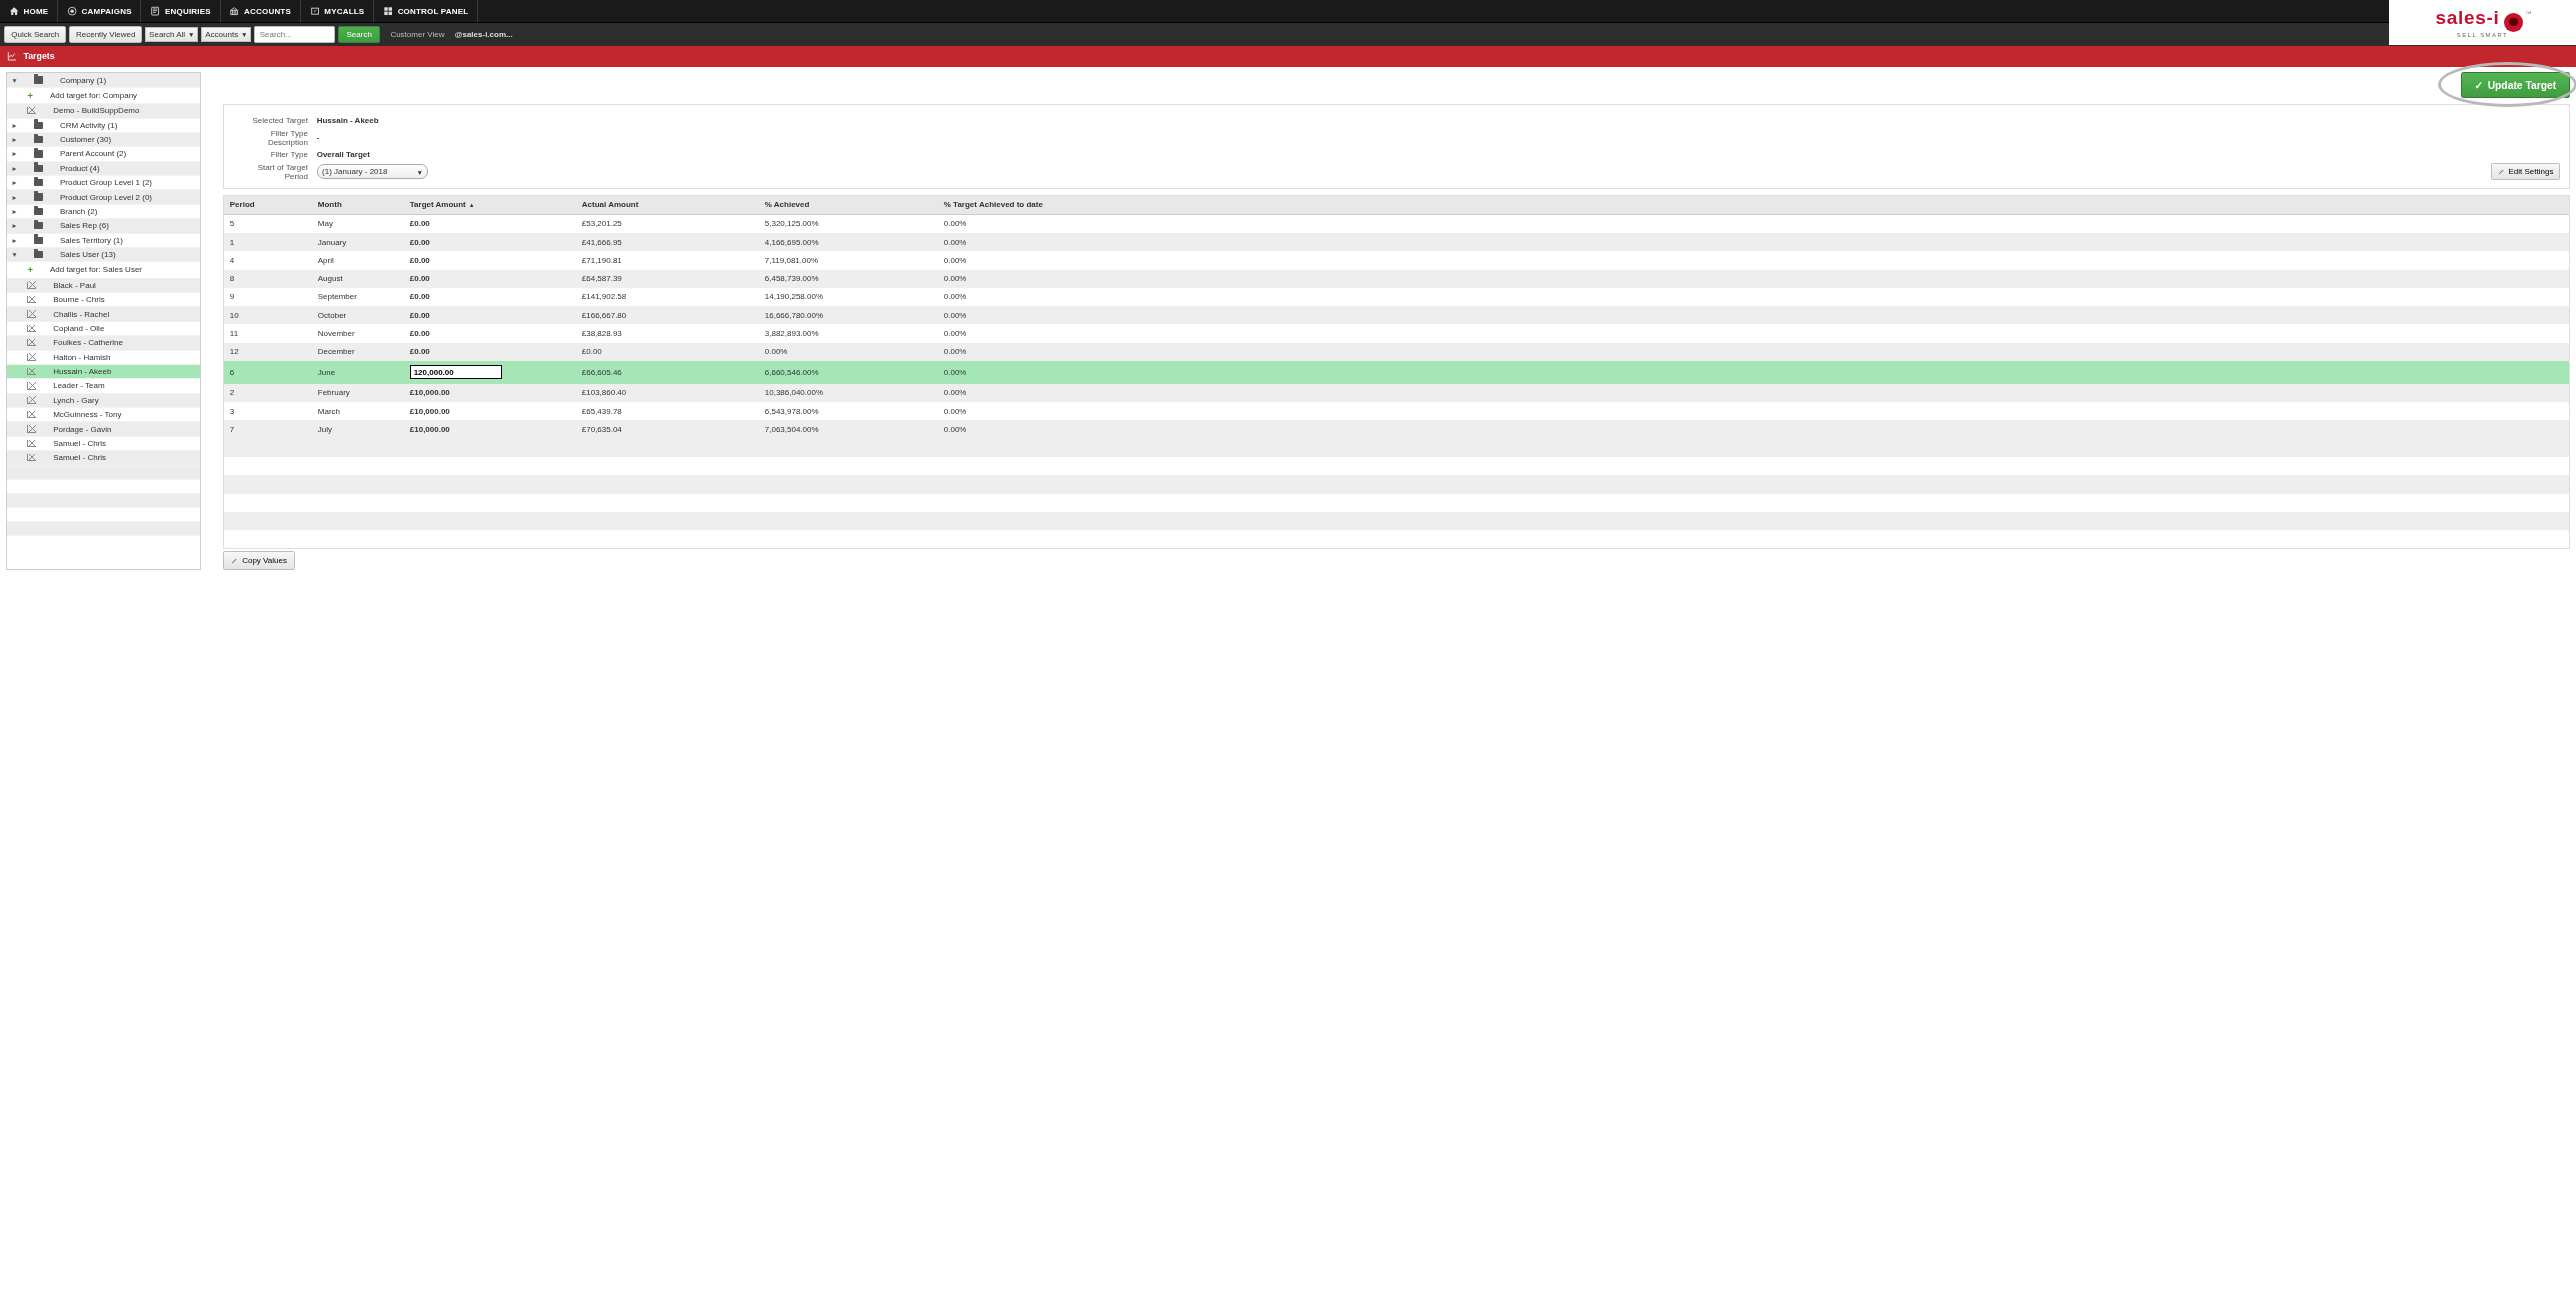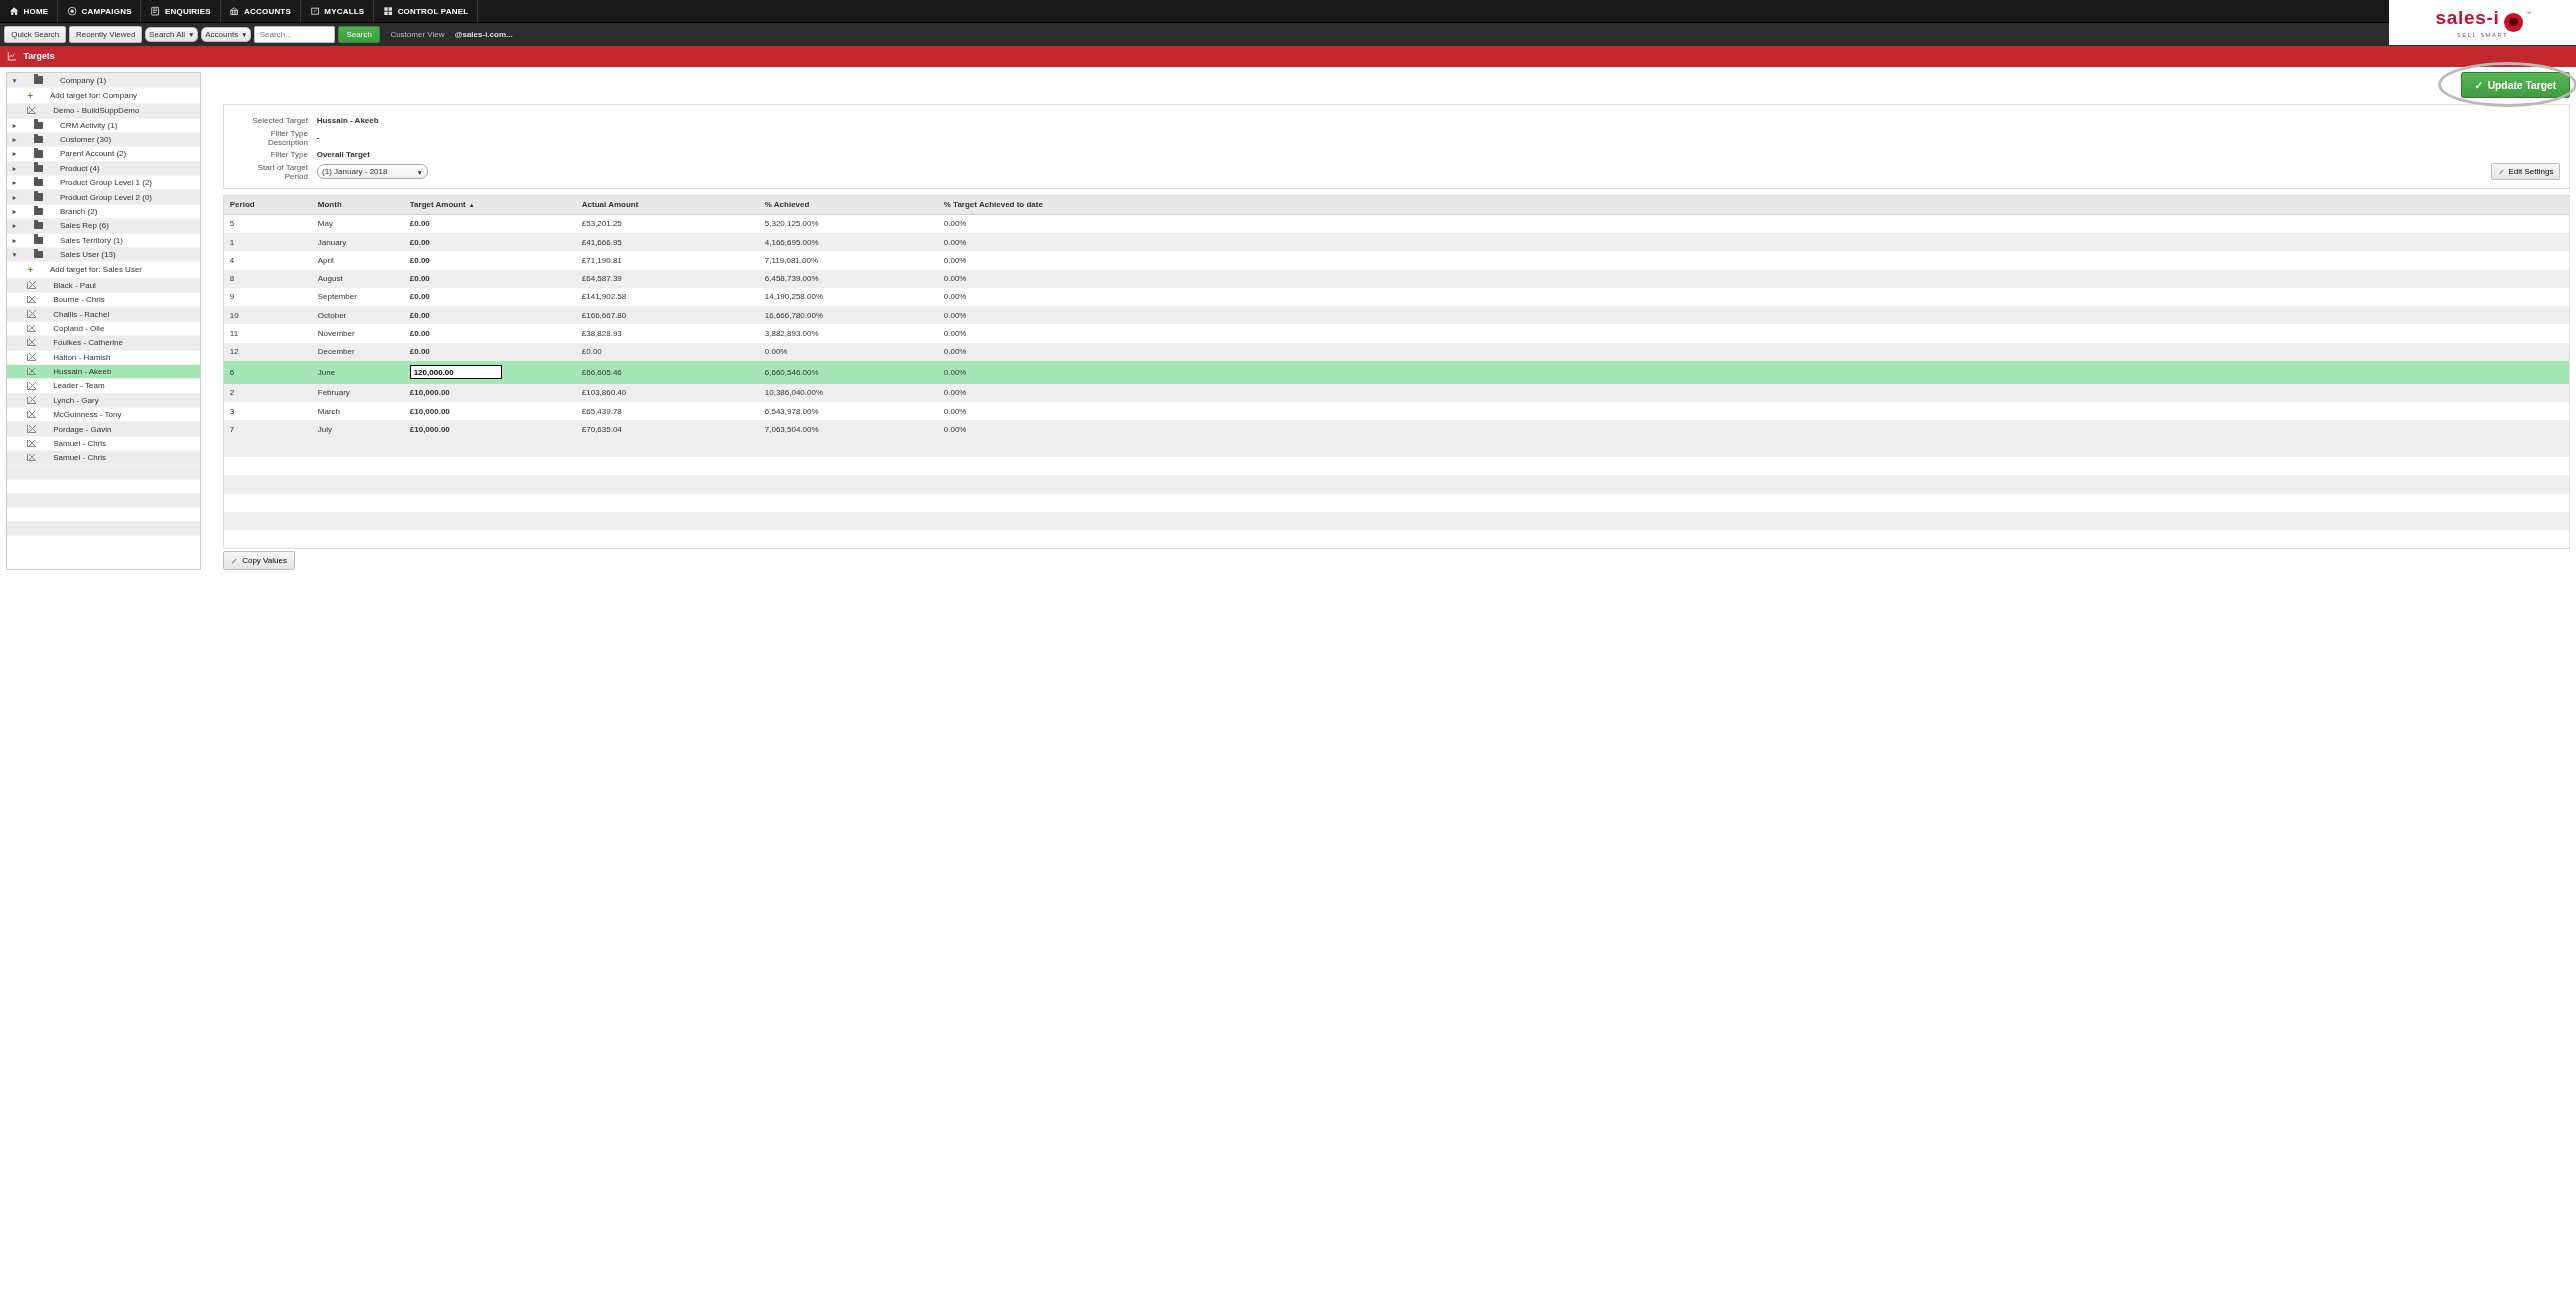--- a/index.html
+++ b/index.html
@@ -13,21 +13,21 @@
   .nav-circle svg{width:13px;height:13px;fill:#ddd}
   .logo-area{position:absolute;right:0;top:0;width:187px;height:45px;background:#fff;display:flex;align-items:center;justify-content:center}
   .logo-text{color:#c8102e;font-size:19px;font-weight:bold;letter-spacing:0.7px}
   .logo-sub{font-size:5.9px;color:#666;letter-spacing:1.5px;text-align:center}
   .logo-dot{display:inline-block;width:19px;height:19px;border-radius:50%;background:#c8102e;margin-left:4.4px;vertical-align:middle;position:relative}
   .logo-dot::after{content:"";position:absolute;top:5.1px;left:5.1px;width:8.8px;height:8.8px;border-radius:50%;background:#5a0000}
   .tm{font-size:6.6px;position:relative;top:-8.8px;left:2.2px;color:#888}
   
   .searchbar{background:#2d2d2d;height:23px;display:flex;align-items:center;padding:0 4.4px;gap:2.9px;color:#bbb;font-size:8px}
   .sb-btn{background:linear-gradient(#f7f7f7,#e4e4e4);border:0.7px solid #bcbcbc;padding:2.9px 5.9px;font-size:8px;color:#333;cursor:pointer;border-radius:1.5px}
-  .sb-sel{background:linear-gradient(#f7f7f7,#e4e4e4);border:0.7px solid #bcbcbc;padding:2.2px 2.9px;font-size:8px;color:#333;display:flex;align-items:center;border-radius:5px}
+  .sb-sel{background:linear-gradient(#f7f7f7,#e4e4e4);border:0.7px solid #bcbcbc;padding:2.2px 2.9px;font-size:8px;color:#333;display:flex;align-items:center;border-radius:0}
   .sb-sel .tri{margin-left:2.9px;font-size:6.6px}
   .sb-input{background:#fff;border:0.7px solid #bcbcbc;padding:2.9px 4.4px;font-size:8px;width:81px;border-radius:1.5px}
   .sb-search{background:linear-gradient(#4cae4c,#3C9E3C);border:0.7px solid #398439;color:#fff;padding:2.9px 7.3px;font-size:8px;border-radius:1.5px;cursor:pointer}
   .sb-text{margin-left:7.3px}
   
   .redbar{background:#c1272d;height:20.5px;display:flex;align-items:center;padding:0 7.3px;color:#fff;font-size:8.8px;font-weight:bold;gap:5.9px}
   .redbar svg{width:10.3px;height:10.3px;fill:#fff}
   
   .wrap{display:flex;gap:22px;padding:5.9px 5.9px 0 5.9px;position:relative;width:calc(100% - 0px)}
   

